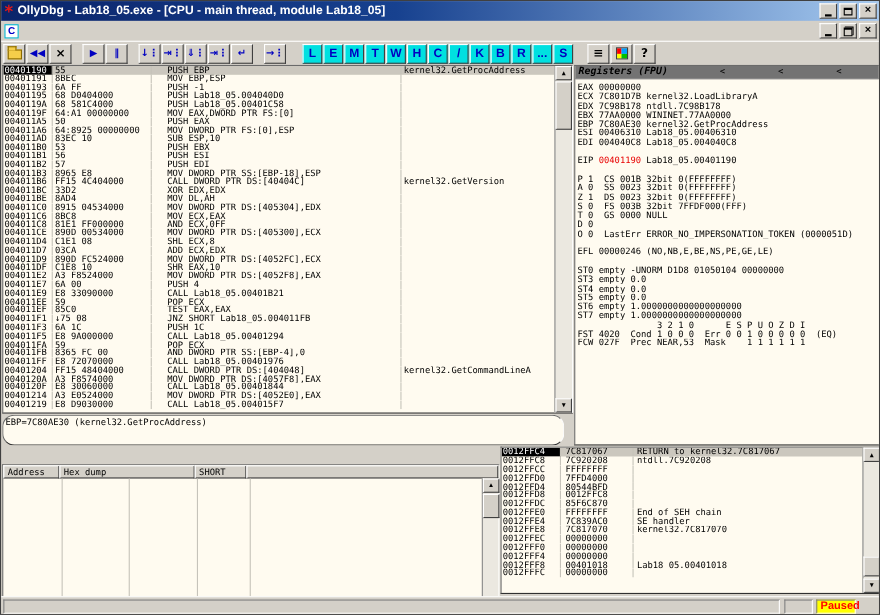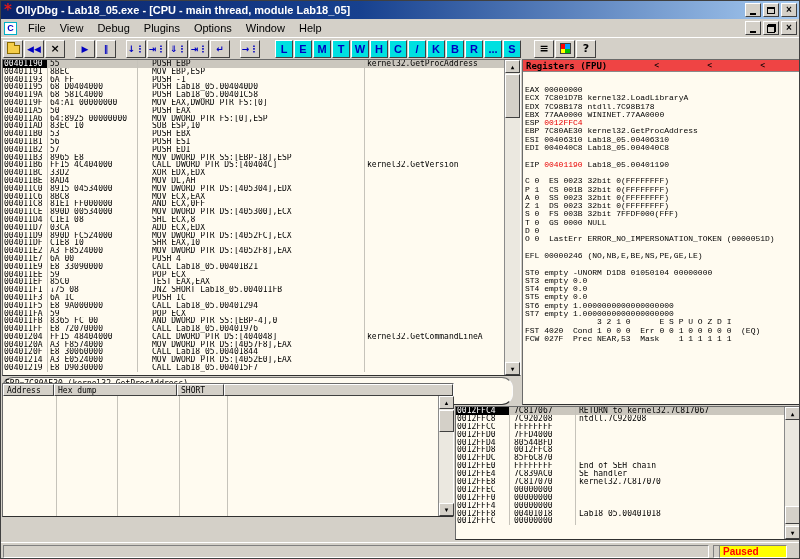--- a/index.html
+++ b/index.html
@@ -71,29 +71,29 @@
   .sb-btn{position:absolute;left:0;width:15px;height:13px;background:#D4D0C8;border:1px solid;
     border-color:#fff #404040 #404040 #fff;display:flex;align-items:center;justify-content:center;
     font-size:6px;color:#000;line-height:6px;}
   .sb-up{top:0;} .sb-down{bottom:0;}
   .sb-thumb{position:absolute;left:0;width:15px;background:#D4D0C8;border:1px solid;
     border-color:#fff #404040 #404040 #fff;}
 
   #info{left:1px;top:376px;width:511px;height:28px;padding:1px 2px;border-radius:11px;}
 
   #registers{left:521px;top:58px;width:278px;height:346px;}
-  .reg-header{height:12px;background:#ef4444;border-bottom:1px solid #8a8a8a;display:flex;
-    align-items:center;font-weight:bold;font-size:9px;font-family:"DejaVu Sans Mono",monospace;
-    padding-left:3px;}
+  .reg-header{height:12px;background:#737373;border-bottom:1px solid #8a8a8a;display:flex;
+    font-weight:bold;font-size:9px;font-family:"DejaVu Sans Mono",monospace;
+    padding-left:3px;font-style:italic;}
   .reg-chevrons{margin-left:auto;padding-right:34px;white-space:pre;font-weight:normal;}
-  .reg-body{padding-top:14px;font-family:Liberation Mono, monospace;}
+  .reg-body{padding-top:4px;}
   .reg-line{height:8.3px;line-height:8.4px;white-space:pre;padding-left:2px;overflow:hidden;}
   .red{color:#E80000;}
 
-  #dump{left:1px;top:382px;width:452px;height:134px;}
+  #dump{left:1px;top:421px;width:452px;height:134px;}
   .dump-header{display:flex;height:12px;background:#FFFBF0;}
   .dh{height:12px;background:#D4D0C8;border:1px solid;border-color:#fff #404040 #404040 #fff;
     font-size:8px;font-family:"DejaVu Sans Mono",monospace;padding:1px 0 0 3px;white-space:pre;}
   .dump-body{position:absolute;left:0;top:12px;right:15px;bottom:0;}
   .vline{position:absolute;top:0;bottom:0;width:1px;background:#C6C3BA;}
   #dump .vscroll{top:12px;width:15px;}
 
   #stack{left:454px;top:405px;width:345px;height:134px;}
   .s-body{position:absolute;left:0;top:0;right:15px;bottom:0;overflow:hidden;}
   .s-row{display:flex;height:7.9px;line-height:8px;white-space:pre;overflow:hidden;}
@@ -104,21 +104,21 @@
   .s-row.sel .s-addr{background:#000;color:#fff;}
   #stack .vscroll{width:15px;}
 
   
   #statusbar{position:absolute;left:0;top:541px;width:100%;height:18px;background:#D4D0C8;
     border-top:1px solid #fff;}
   .sfield{position:absolute;top:2px;height:13px;border:1px solid;
     border-color:#808080 #fff #fff #808080;background:#D4D0C8;}
   #sf1{left:2px;width:706px;}
   #sf2{left:712px;width:26px;}
-  #paused{left:718px;width:68px;background:#FFFF00;color:#FF0000;font-weight:bold;font-size:10px;
+  #paused{left:741px;width:36px;background:#FFFF00;color:#FF0000;font-weight:bold;font-size:10px;
     line-height:11px;padding-left:3px;}
 </style>
 </head>
 <body>
 
 <div class="screen">
 
   <div class="titlebar">
     <span class="app-icon">*</span>
     <span class="title-text">OllyDbg - Lab18_05.exe - [CPU - main thread, module Lab18_05]</span>
@@ -130,29 +130,20 @@
           <span class="glyph-max"></span>
         </span>
       <span class="wbtn">
           <span>×</span>
         </span>
     </span>
   </div>
 
   <div class="menubar">
     <span class="mdi-icon">C</span>
-    <span id="menu-items" style="display:flex">
-        <span class="menu-item">File</span>
-        <span class="menu-item">View</span>
-        <span class="menu-item">Debug</span>
-        <span class="menu-item">Plugins</span>
-        <span class="menu-item">Options</span>
-        <span class="menu-item">Window</span>
-        <span class="menu-item">Help</span>
-      </span>
     <span class="win-controls">
       <span class="wbtn">
           <span class="glyph-min"></span>
         </span>
       <span class="wbtn">
           <span class="glyph-restore"></span>
         </span>
       <span class="wbtn">
           <span>×</span>
         </span>
@@ -260,28 +251,26 @@
   <div class="pane" id="registers">
     <div class="reg-header">
       <span>Registers (FPU)</span>
       <span class="reg-chevrons mono">&lt;          &lt;          &lt;</span>
     </div>
     <div class="reg-body mono" id="reg-body">
         <div class="reg-line"><span>EAX </span><span>00000000</span></div>
         <div class="reg-line"><span>ECX </span><span>7C801D7B</span><span> kernel32.LoadLibraryA</span></div>
         <div class="reg-line"><span>EDX </span><span>7C98B178</span><span> ntdll.7C98B178</span></div>
         <div class="reg-line"><span>EBX </span><span>77AA0000</span><span> WININET.77AA0000</span></div>
-        <div class="reg-line"><span>ESP </span><span class="red">0012FFC4</span></div>
         <div class="reg-line"><span>EBP </span><span>7C80AE30</span><span> kernel32.GetProcAddress</span></div>
         <div class="reg-line"><span>ESI </span><span>00406310</span><span> Lab18_05.00406310</span></div>
         <div class="reg-line"><span>EDI </span><span>004040C8</span><span> Lab18_05.004040C8</span></div>
         <div class="reg-line"></div>
         <div class="reg-line"><span>EIP </span><span class="red">00401190</span><span> Lab18_05.00401190</span></div>
         <div class="reg-line"></div>
-        <div class="reg-line">C 0  ES 0023 32bit 0(FFFFFFFF)</div>
         <div class="reg-line">P 1  CS 001B 32bit 0(FFFFFFFF)</div>
         <div class="reg-line">A 0  SS 0023 32bit 0(FFFFFFFF)</div>
         <div class="reg-line">Z 1  DS 0023 32bit 0(FFFFFFFF)</div>
         <div class="reg-line">S 0  FS 003B 32bit 7FFDF000(FFF)</div>
         <div class="reg-line">T 0  GS 0000 NULL</div>
         <div class="reg-line">D 0</div>
         <div class="reg-line">O 0  LastErr ERROR_NO_IMPERSONATION_TOKEN (0000051D)</div>
         <div class="reg-line"></div>
         <div class="reg-line">EFL 00000246 (NO,NB,E,BE,NS,PE,GE,LE)</div>
         <div class="reg-line"></div>

